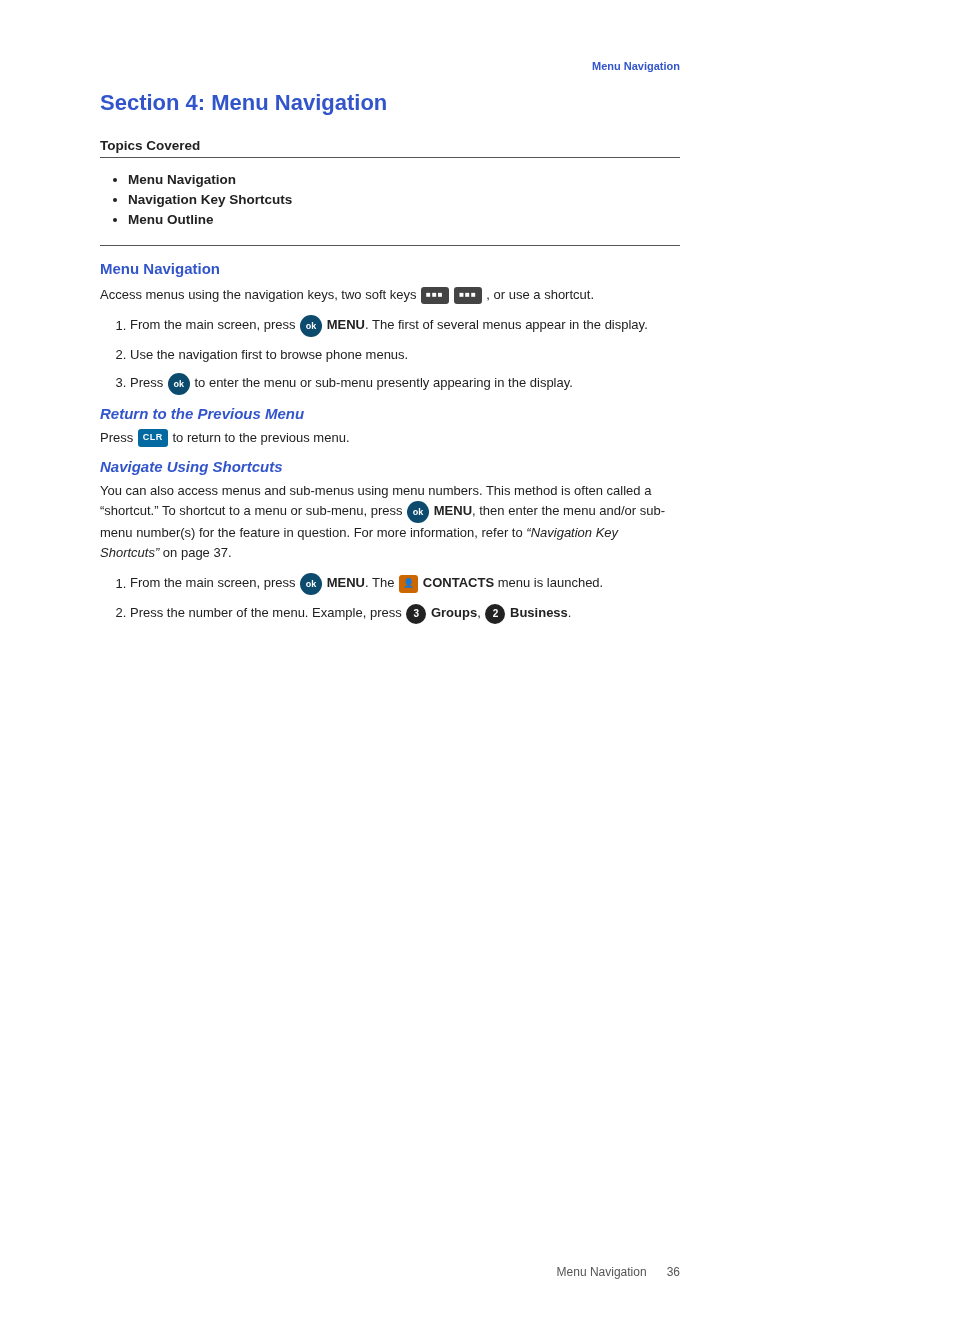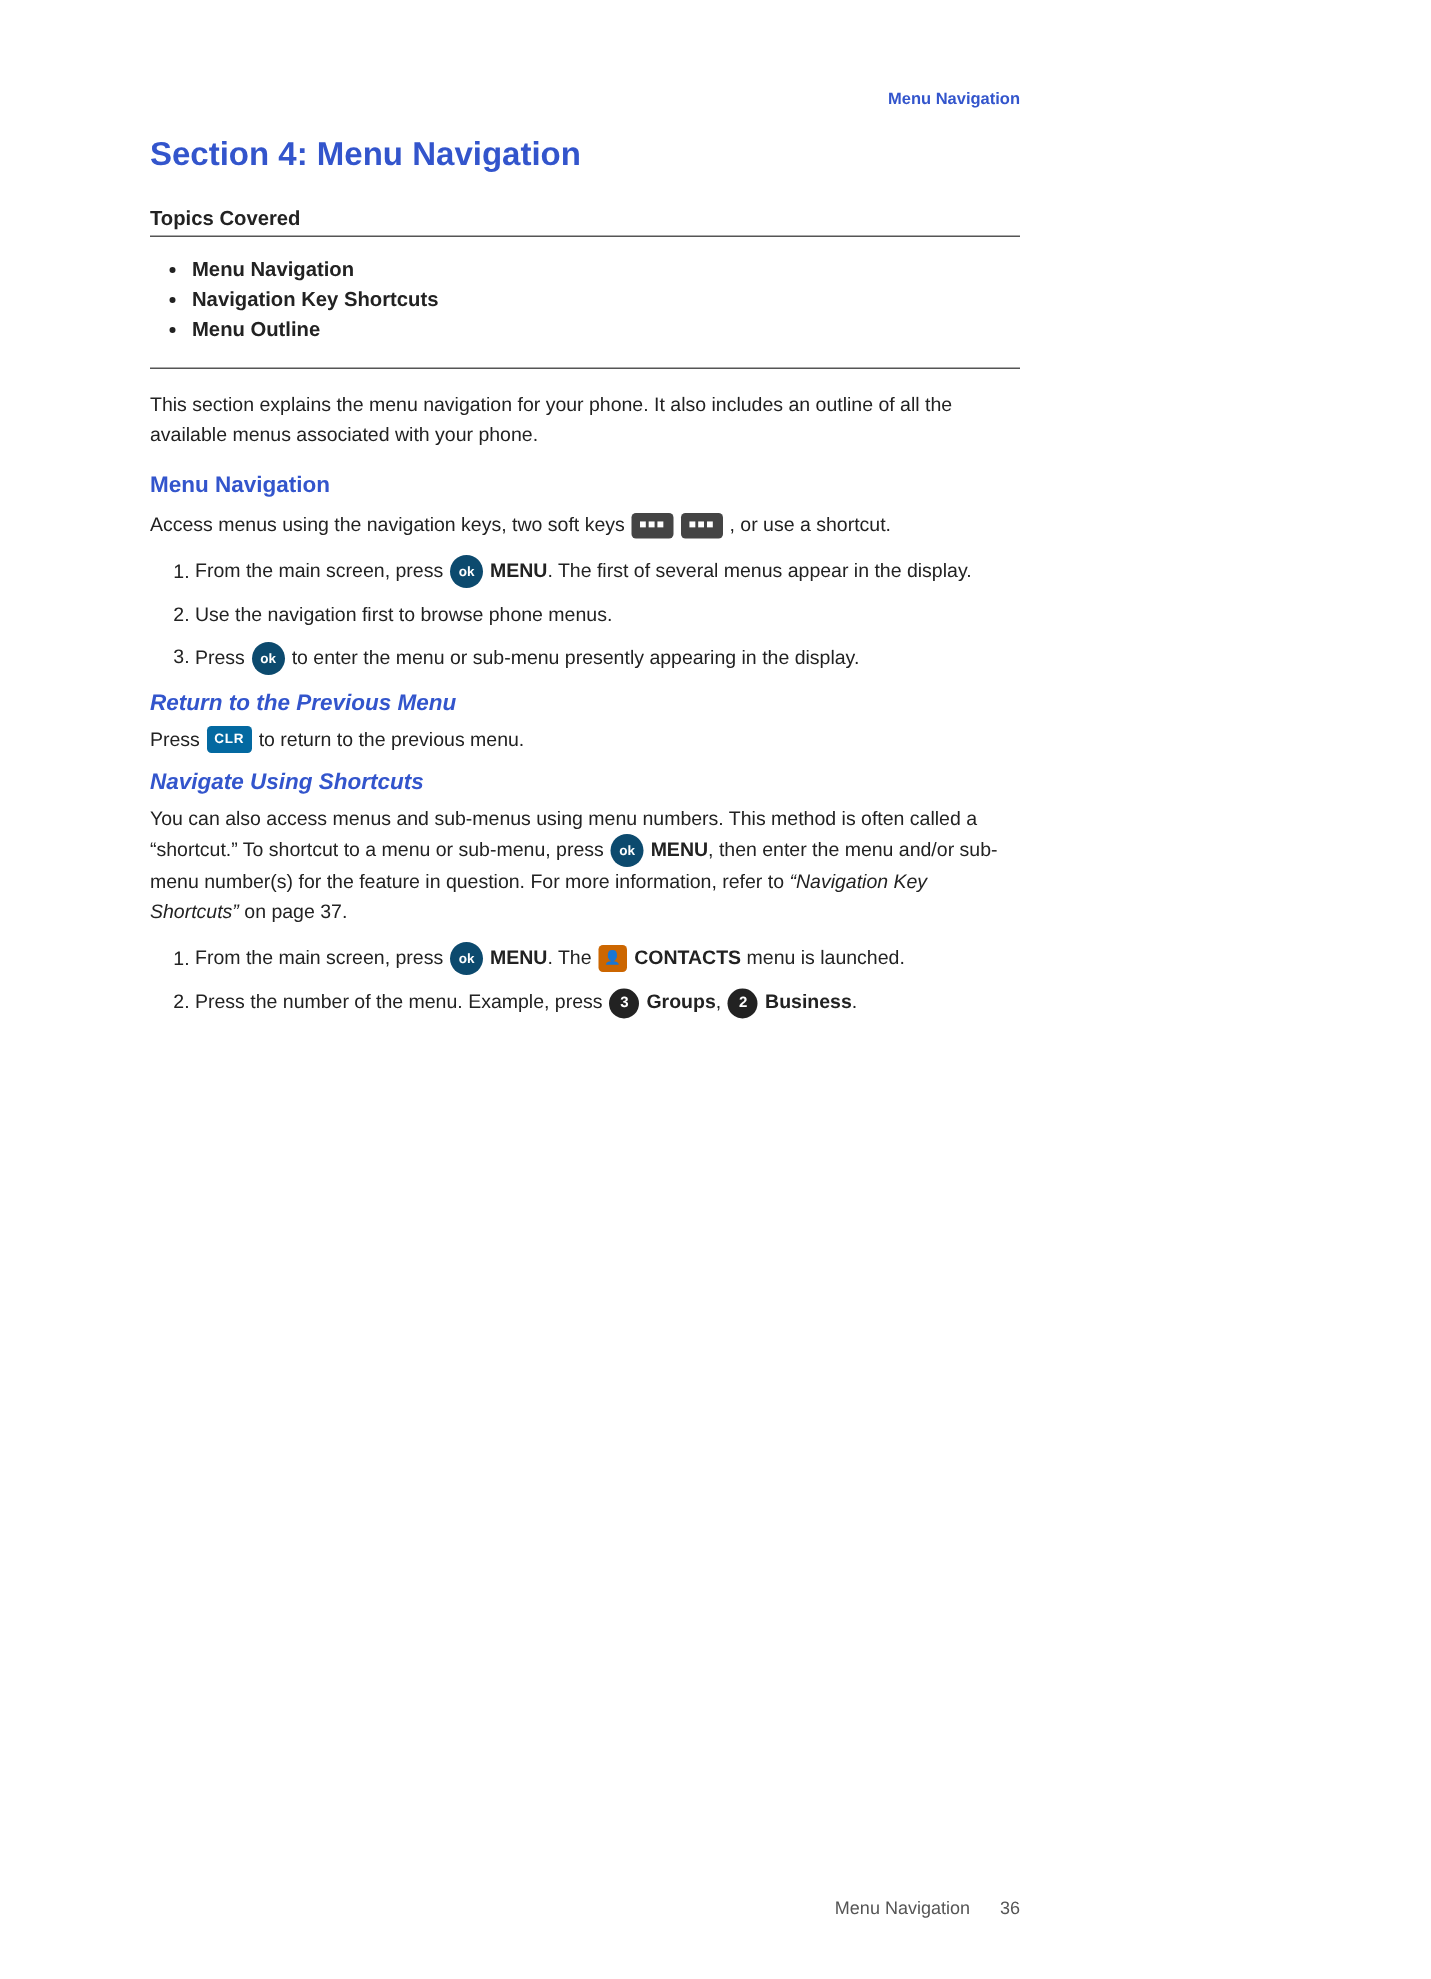--- a/index.html
+++ b/index.html
@@ -198,21 +198,20 @@
   <hr class="divider">
 
   <ul class="bullet-list">
     <li>Menu Navigation</li>
     <li>Navigation Key Shortcuts</li>
     <li>Menu Outline</li>
   </ul>
 
   <hr class="divider2">
 
-  <p class="intro-text">This section explains the menu navigation for your phone. It also includes an outline of all the available menus associated with your phone.</p>
 
   <div class="subsection-title">Menu Navigation</div>
 
   <p class="body-text">
     Access menus using the navigation keys, two soft keys
     <span class="key-soft">■■■</span>
     <span class="key-soft">■■■</span>
     , or use a shortcut.
   </p>
 

